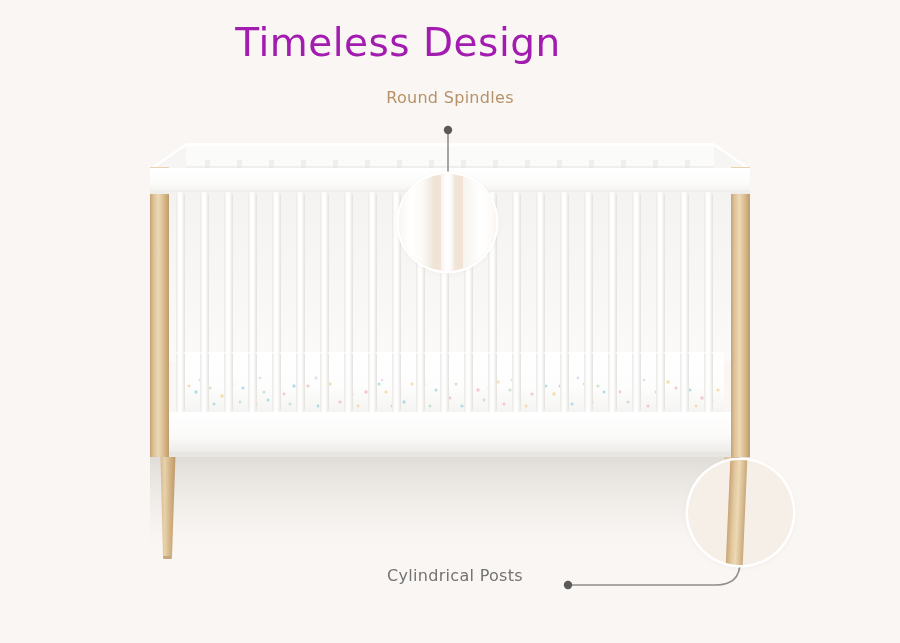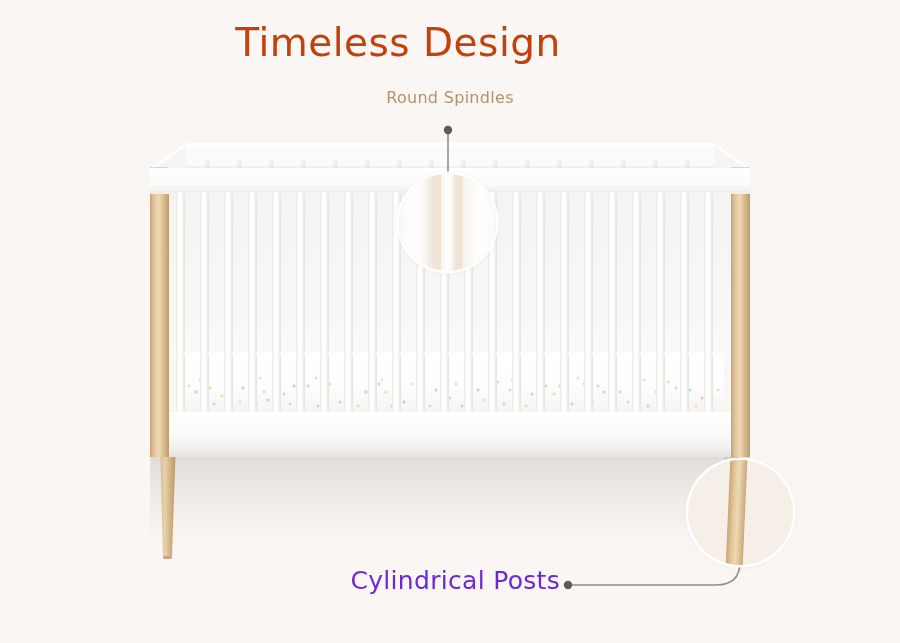--- a/index.html
+++ b/index.html
@@ -24,47 +24,47 @@
   #title {
     position: absolute;
     left: 0;
     top: 20px;
     width: 796px;
     text-align: center;
     font-family: "DejaVu Sans", sans-serif;
     font-size: 39px;
     font-weight: 400;
     letter-spacing: 0.5px;
-    color: #c2410c;
+    color: #a21caf;
     white-space: nowrap;
   }
   #spindles-label {
     position: absolute;
     left: 0;
     top: 88px;
     width: 900px;
     text-align: center;
     font-family: "DejaVu Sans", sans-serif;
     font-size: 16px;
     font-weight: 400;
     letter-spacing: 0.3px;
     color: #b59268;
     white-space: nowrap;
   }
   #posts-label {
     position: absolute;
     left: 350px;
     top: 566px;
     width: 210px;
-    text-align: right;
+    text-align: center;
     font-family: "DejaVu Sans", sans-serif;
-    font-size: 25px;
+    font-size: 16px;
     font-weight: 400;
     letter-spacing: 0.3px;
-    color: #6d28d9;
+    color: #737373;
     white-space: nowrap;
   }
 
   
   #scene {
     position: absolute;
     left: 0;
     top: 0;
     width: 900px;
     height: 643px;

